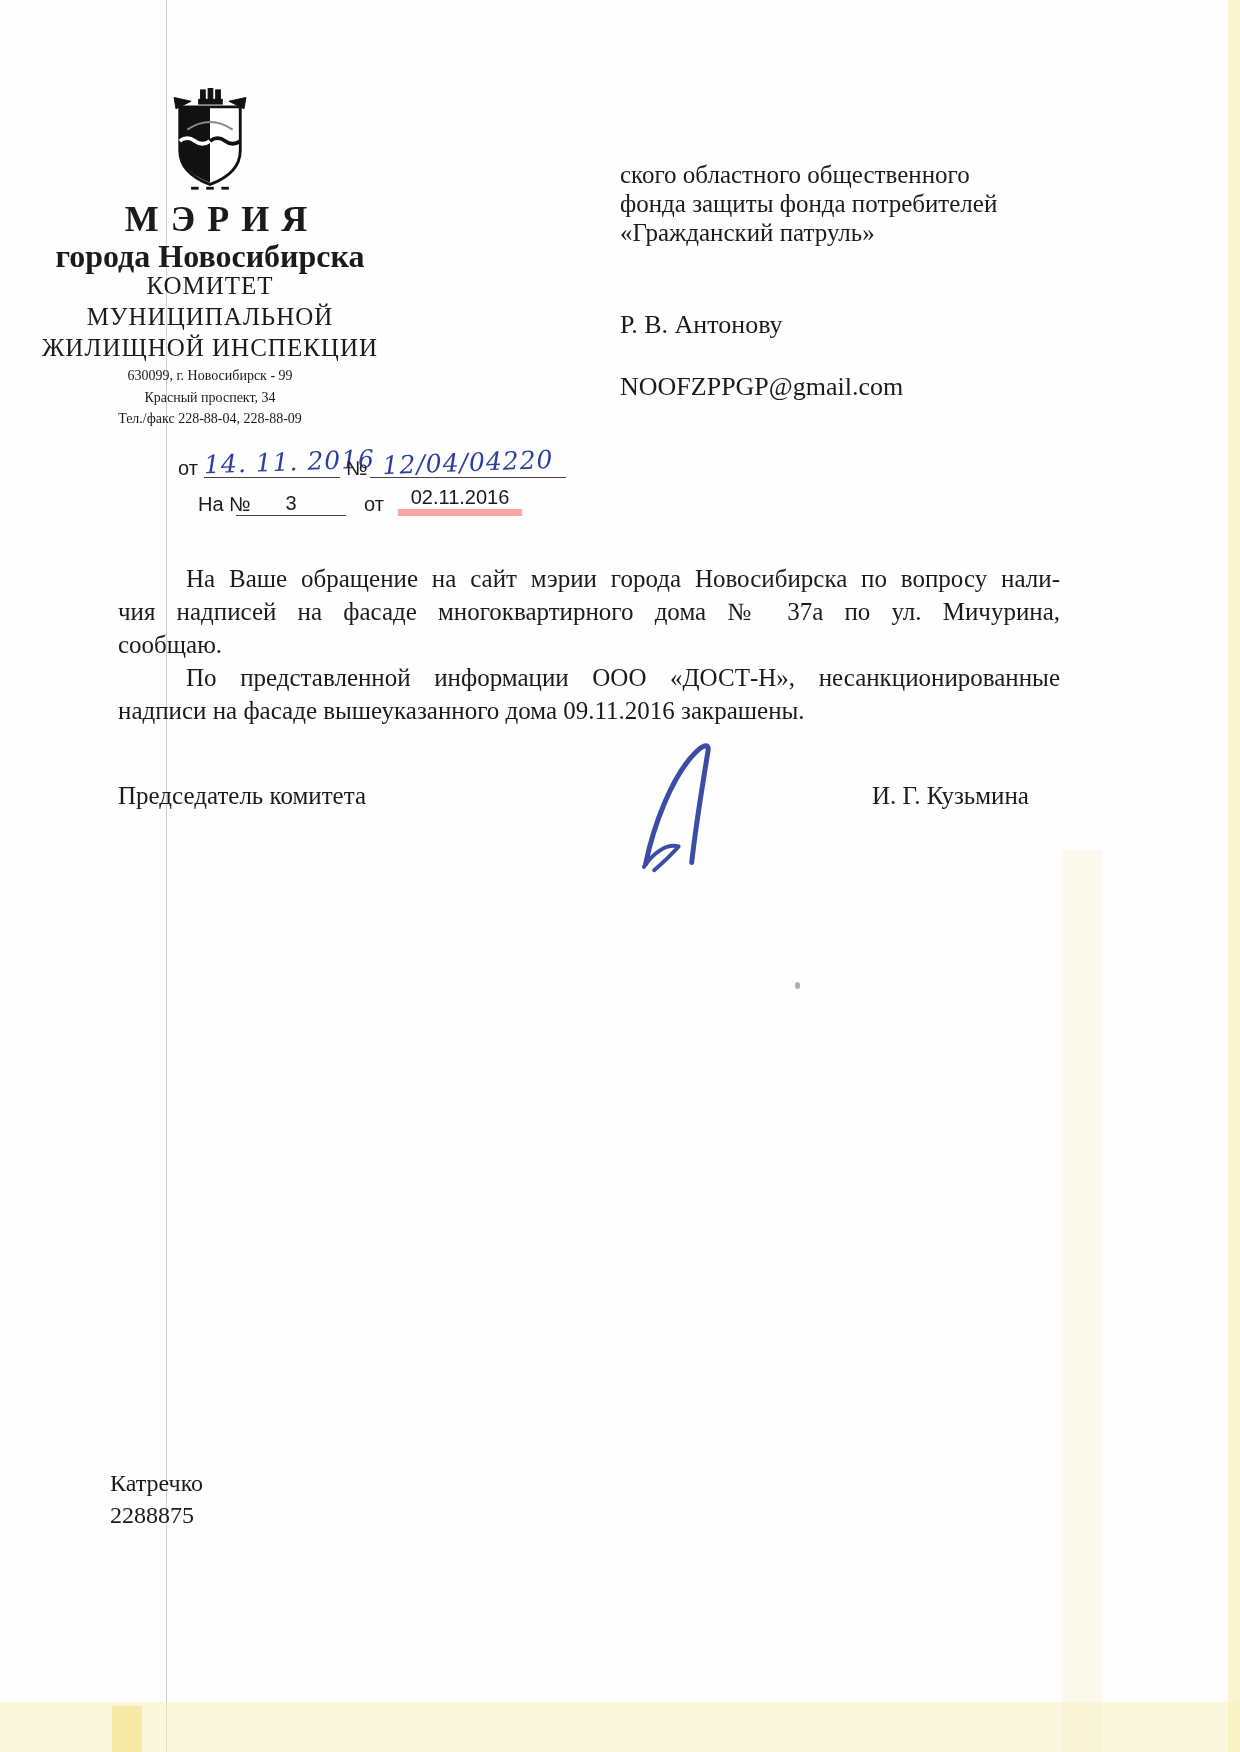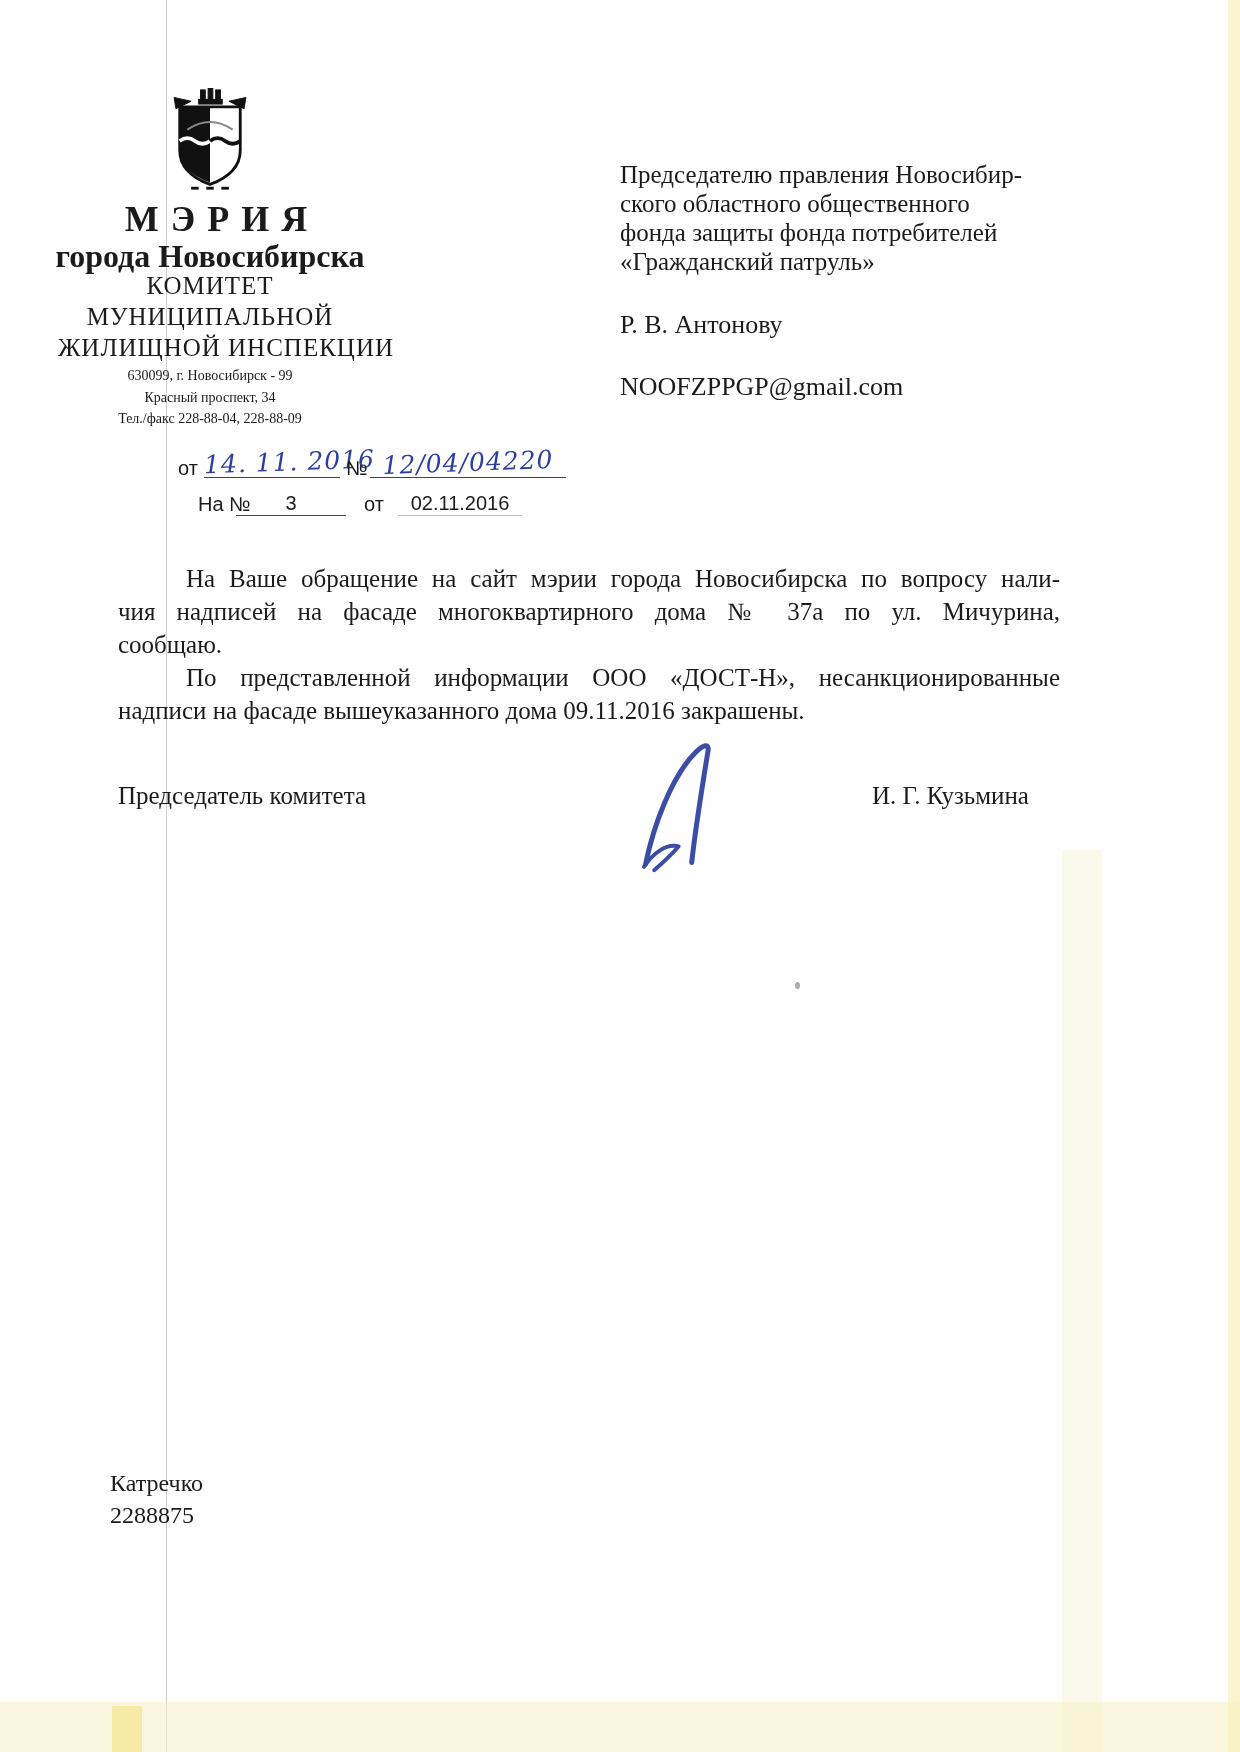--- a/index.html
+++ b/index.html
@@ -20,21 +20,21 @@
   .band-bottom-left{position:absolute;left:112px;top:1706px;width:30px;height:46px;background:rgba(244,224,120,.55);}
   .speck{position:absolute;left:795px;top:982px;width:5px;height:7px;background:rgba(90,90,100,.5);border-radius:50%;}
 
   
   .lh{position:absolute;left:115px;width:420px;text-align:center;}
   .emblem{top:88px;}
   .org1{top:198px;font-size:36px;font-weight:bold;letter-spacing:12px;padding-left:12px;}
   .org2{top:238px;font-size:32px;font-weight:bold;}
   .org3{top:272px;font-size:25px;letter-spacing:1px;}
   .org4{top:303px;font-size:25px;letter-spacing:1px;}
-  .org5{top:334px;font-size:25px;letter-spacing:1px;padding-left:16px;}
+  .org5{top:334px;font-size:25px;letter-spacing:1px;}
   .addr{font-family:Liberation Serif, serif;font-size:14px;}
   .addr1{top:368px;}
   .addr2{top:390px;}
   .addr3{top:411px;}
 
   .refrow{position:absolute;left:178px;top:442px;width:420px;height:40px;font-family:"Liberation Sans", sans-serif;font-size:20px;}
   .refrow .lbl{position:absolute;bottom:2px;}
   .lbl-ot{left:0;}
   .lbl-no{left:168px;}
   .blank{position:absolute;bottom:4px;border-bottom:1px solid #444;text-align:center;}
@@ -44,21 +44,21 @@
     position:absolute;bottom:0;left:0;right:0;
     font-family:"DejaVu Serif", serif;font-style:italic;
     font-size:25px;color:#2c3e9e;letter-spacing:1px;
     transform:rotate(-2deg);white-space:nowrap;
   }
   .replyrow{position:absolute;left:178px;top:488px;width:420px;height:30px;font-family:"Liberation Sans", sans-serif;font-size:20px;}
   .replyrow .lbl{position:absolute;bottom:2px;}
   .lbl-na{left:0;margin-left:20px;}
   .lbl-ot2{left:186px;}
   .reply-num{position:absolute;left:58px;bottom:2px;width:110px;border-bottom:1px solid #444;text-align:center;}
-  .reply-date{position:absolute;left:220px;bottom:2px;width:124px;border-bottom:1px solid #fca5a5;text-align:center;}
+  .reply-date{position:absolute;left:220px;bottom:2px;width:124px;border-bottom:7px solid #fca5a5;text-align:center;}
 
   
   .recipient{position:absolute;left:620px;top:160px;width:460px;font-size:25px;line-height:29px;}
   .recipient-name{position:absolute;left:620px;top:310px;font-size:26px;}
   .recipient-email{position:absolute;left:620px;top:372px;font-size:26px;}
 
   
   .body-text{position:absolute;left:118px;top:562px;width:942px;font-size:25px;line-height:33px;}
   .line{width:942px;}
   .just{text-align:justify;text-align-last:justify;}
@@ -136,21 +136,20 @@
   </div>
 
   <div class="replyrow">
     <span class="lbl lbl-na">На №</span>
     <span class="reply-num">3</span>
     <span class="lbl lbl-ot2">от</span>
     <span class="reply-date">02.11.2016</span>
   </div>
 
   <div class="recipient">
-    <div>Председателю правления Новосибир-</div>
     <div>ского  областного общественного</div>
     <div>фонда защиты фонда потребителей</div>
     <div>«Гражданский патруль»</div>
   </div>
   <div class="recipient-name">Р. В. Антонову</div>
   <div class="recipient-email">NOOFZPPGP@gmail.com</div>
 
   <div class="body-text">
     <div class="line just indent">На Ваше обращение на сайт мэрии города Новосибирска по вопросу нали-</div>
     <div class="line just">чия надписей на фасаде многоквартирного дома № 37а по ул. Мичурина,</div>

